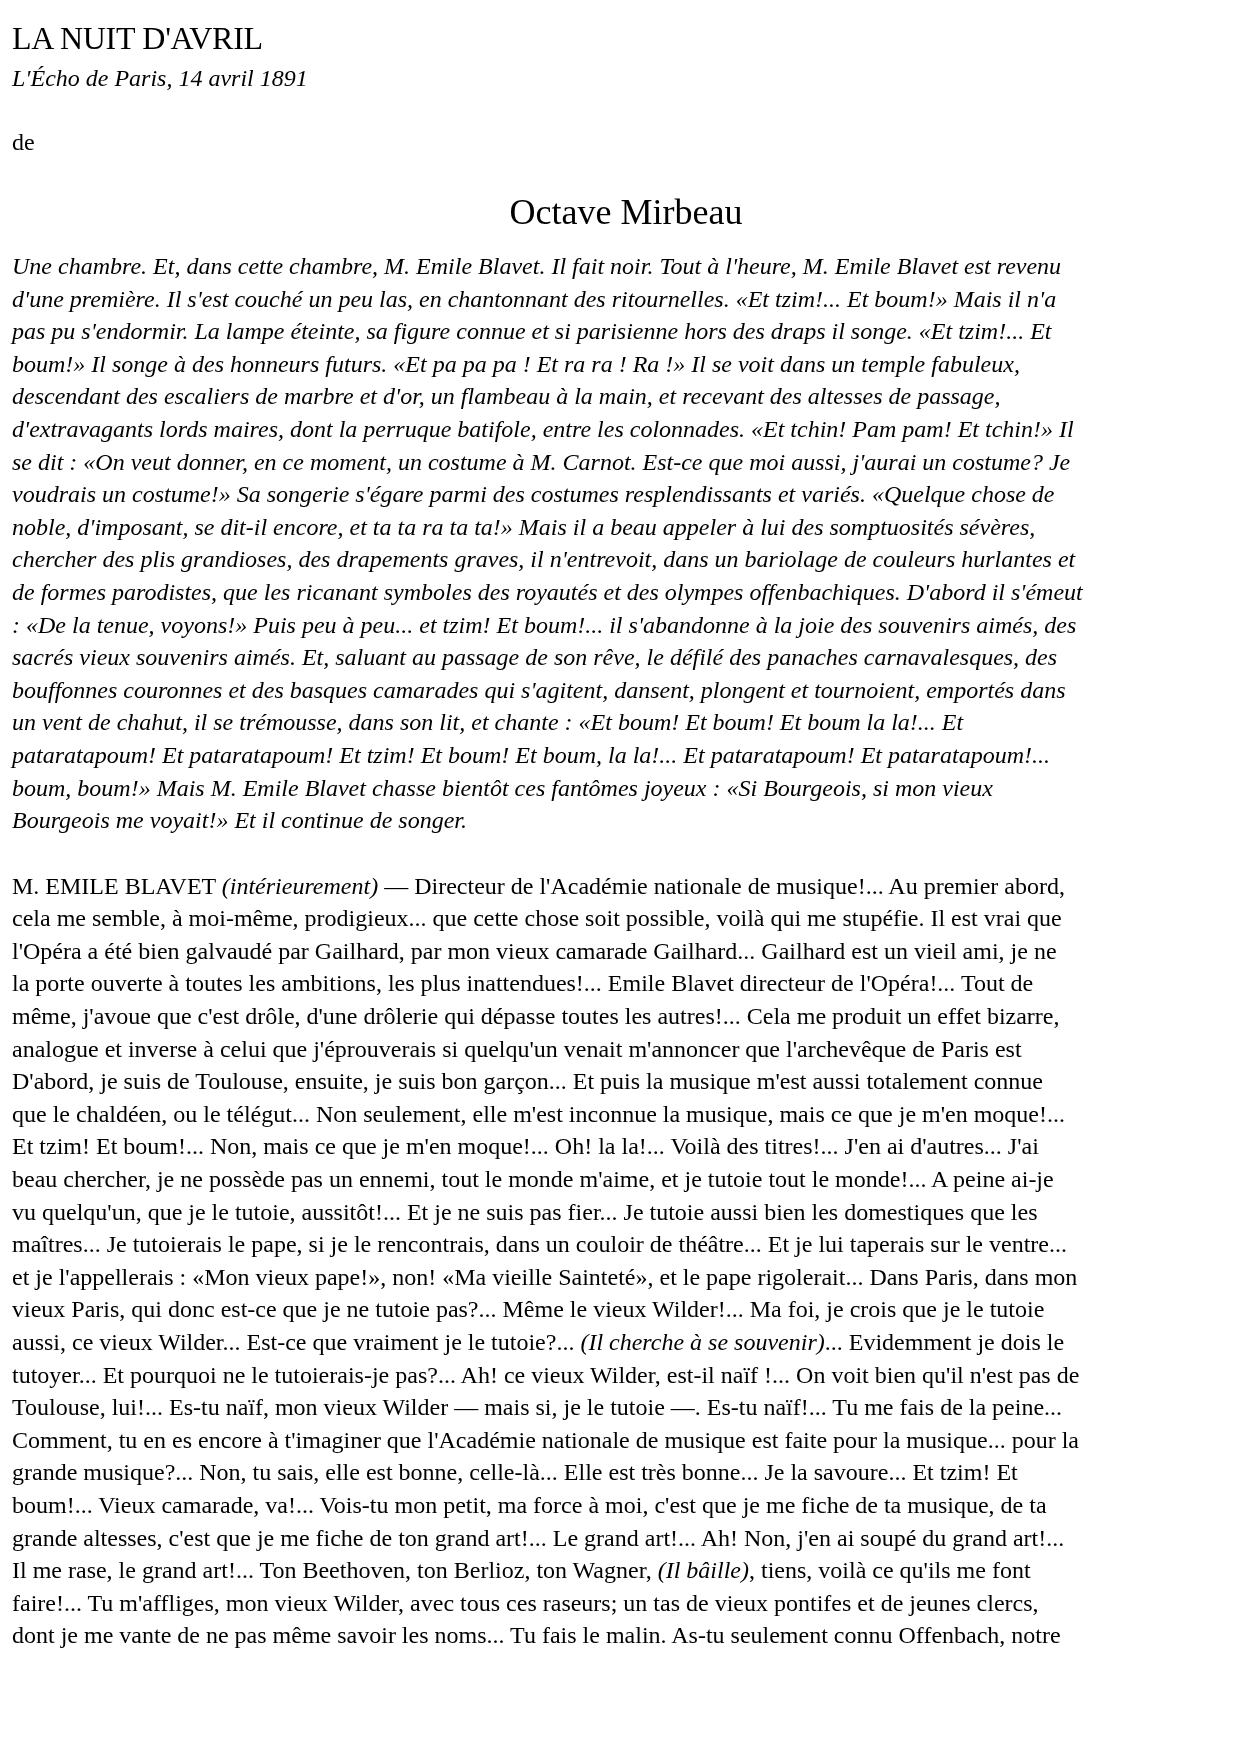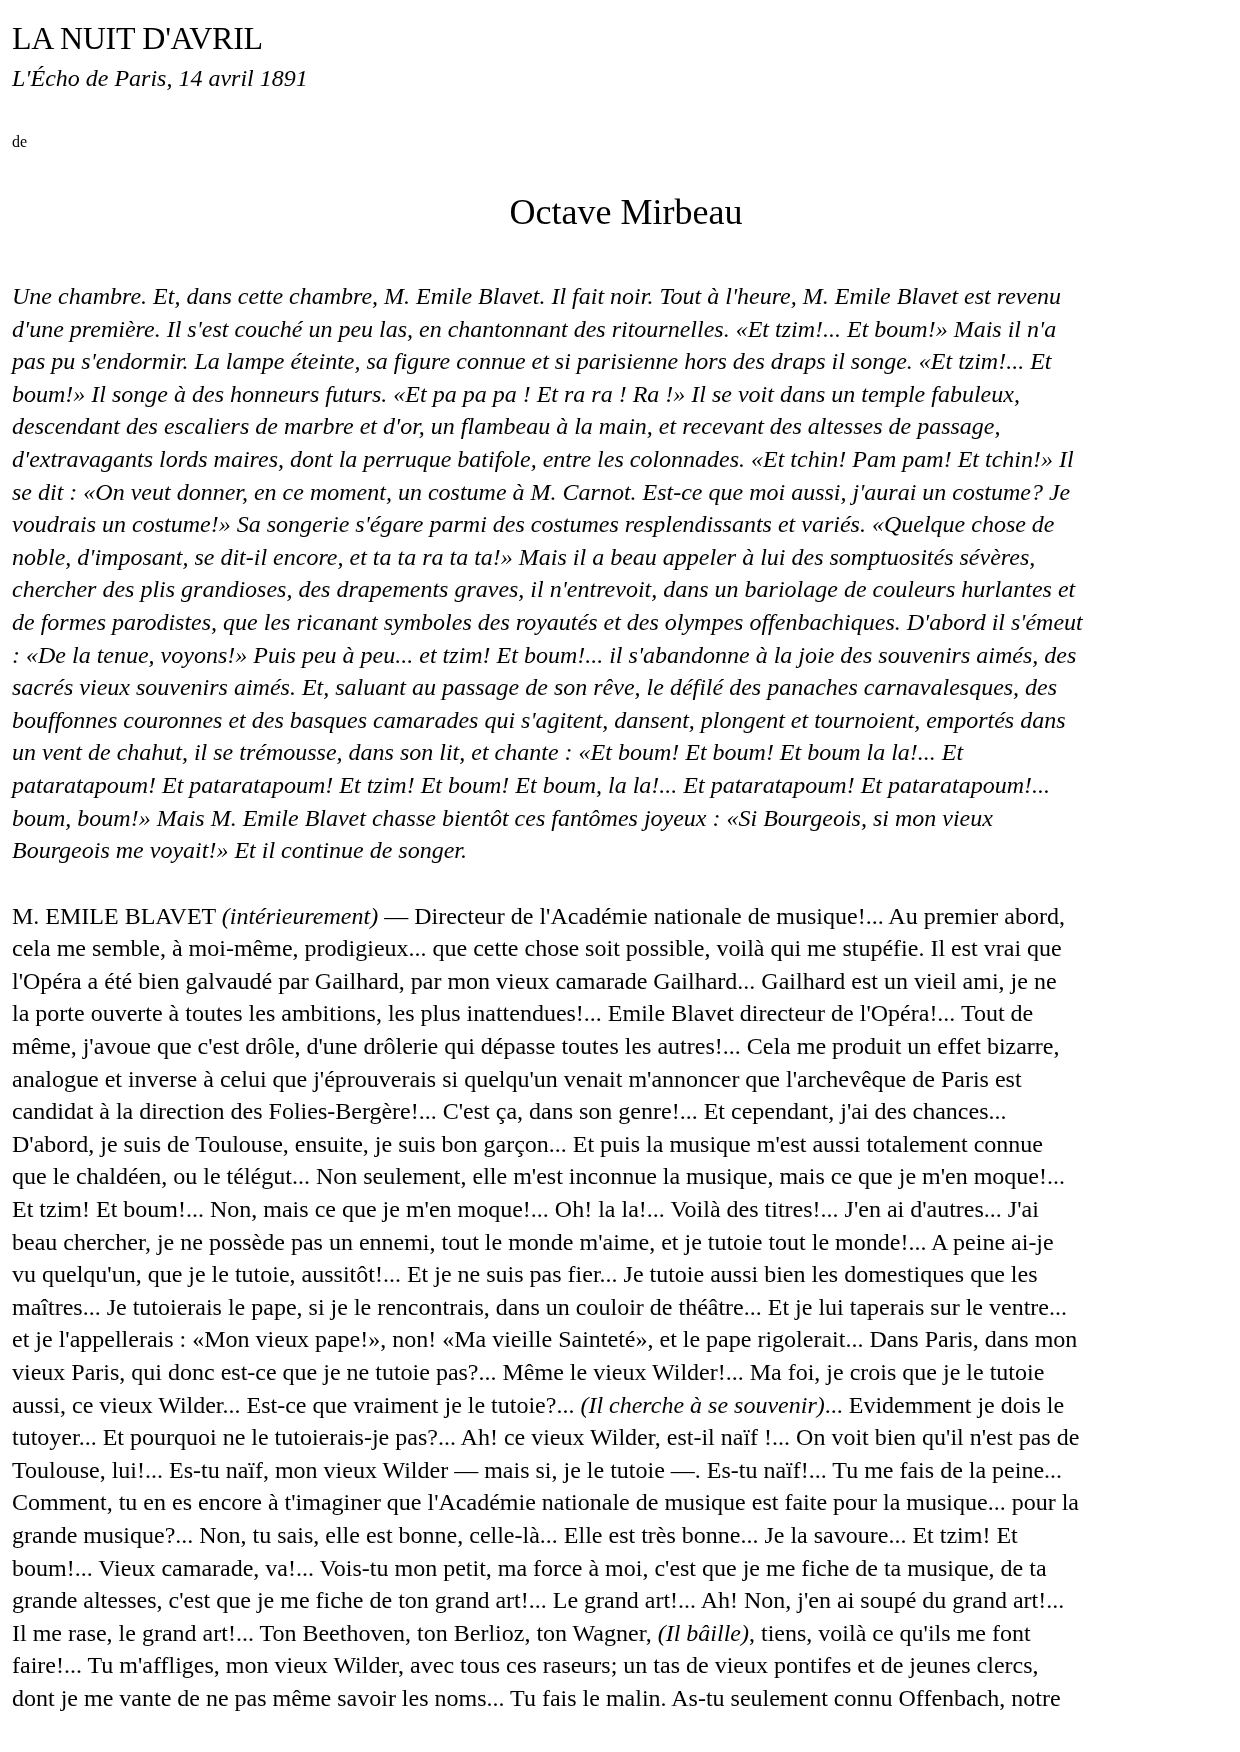--- a/index.html
+++ b/index.html
@@ -25,42 +25,42 @@
       font-weight: normal;
       letter-spacing: -0.3px;
     }
     .source {
       font-size: 24px;
       line-height: 28px;
       margin: 0;
       font-style: italic;
     }
     .byline-de {
-      font-size: 16px;
+      font-size: 24px;
       line-height: 28px;
       margin: 36px 0 0 0;
     }
     .author {
       font-size: 36px;
       line-height: 40px;
       margin: 36px 0 0 0;
       font-weight: normal;
       text-align: center;
     }
     .para {
       font-size: 24px;
       line-height: 32.6px;
       margin: 0;
     }
     .para .ln {
       display: block;
       white-space: nowrap;
     }
     .intro {
-      margin-top: 48px;
+      margin-top: 18px;
       font-style: italic;
     }
     .speech {
       margin-top: 33px;
     }
     .speech em, .speech .stage {
       font-style: italic;
     }
   </style>
 </head>
@@ -94,21 +94,20 @@
     <span class="ln">Bourgeois me voyait!» Et il continue de songer.</span>
   </div>
 
   <div class="para speech">
     <span class="ln"><span>M. EMILE BLAVET</span> <em>(intérieurement)</em><span> — Directeur de l'Académie nationale de musique!... Au premier abord,</span></span>
     <span class="ln">cela me semble, à moi-même, prodigieux... que cette chose soit possible, voilà qui me stupéfie. Il est vrai que</span>
     <span class="ln">l'Opéra a été bien galvaudé par Gailhard, par mon vieux camarade Gailhard... Gailhard est un vieil ami, je ne</span>
     <span class="ln">la porte ouverte à toutes les ambitions, les plus inattendues!... Emile Blavet directeur de l'Opéra!... Tout de</span>
     <span class="ln">même, j'avoue que c'est drôle, d'une drôlerie qui dépasse toutes les autres!... Cela me produit un effet bizarre,</span>
     <span class="ln">analogue et inverse à celui que j'éprouverais si quelqu'un venait m'annoncer que l'archevêque de Paris est</span>
-    <span class="ln">candidat à la direction des Folies-Bergère!... C'est ça, dans son genre!... Et cependant, j'ai des chances...</span>
     <span class="ln">D'abord, je suis de Toulouse, ensuite, je suis bon garçon... Et puis la musique m'est aussi totalement connue</span>
     <span class="ln">que le chaldéen, ou le télégut... Non seulement, elle m'est inconnue la musique, mais ce que je m'en moque!...</span>
     <span class="ln">Et tzim! Et boum!... Non, mais ce que je m'en moque!... Oh! la la!... Voilà des titres!... J'en ai d'autres... J'ai</span>
     <span class="ln">beau chercher, je ne possède pas un ennemi, tout le monde m'aime, et je tutoie tout le monde!... A peine ai-je</span>
     <span class="ln">vu quelqu'un, que je le tutoie, aussitôt!... Et je ne suis pas fier... Je tutoie aussi bien les domestiques que les</span>
     <span class="ln">maîtres... Je tutoierais le pape, si je le rencontrais, dans un couloir de théâtre... Et je lui taperais sur le ventre...</span>
     <span class="ln">et je l'appellerais : «Mon vieux pape!», non! «Ma vieille Sainteté», et le pape rigolerait... Dans Paris, dans mon</span>
     <span class="ln">vieux Paris, qui donc est-ce que je ne tutoie pas?... Même le vieux Wilder!... Ma foi, je crois que je le tutoie</span>
     <span class="ln"><span>aussi, ce vieux Wilder... Est-ce que vraiment je le tutoie?... </span><em>(Il cherche à se souvenir)</em><span>... Evidemment je dois le</span></span>
     <span class="ln">tutoyer... Et pourquoi ne le tutoierais-je pas?... Ah! ce vieux Wilder, est-il naïf !... On voit bien qu'il n'est pas de</span>

